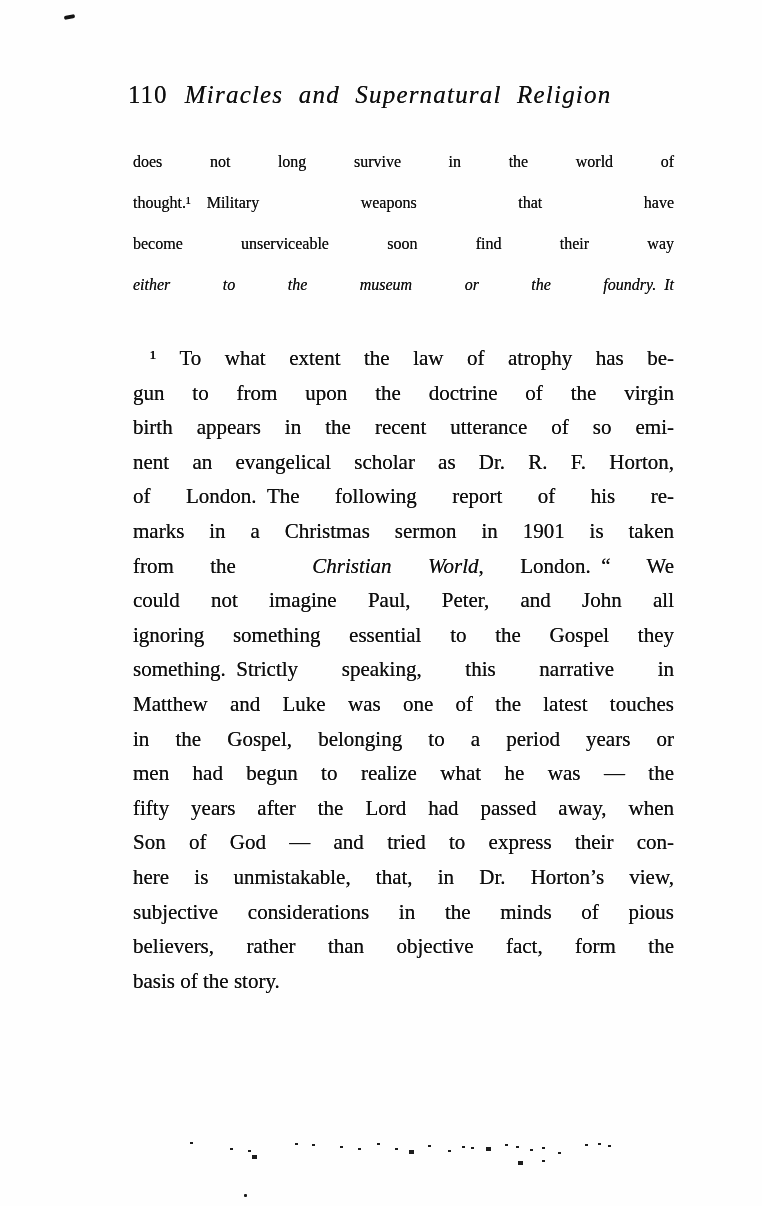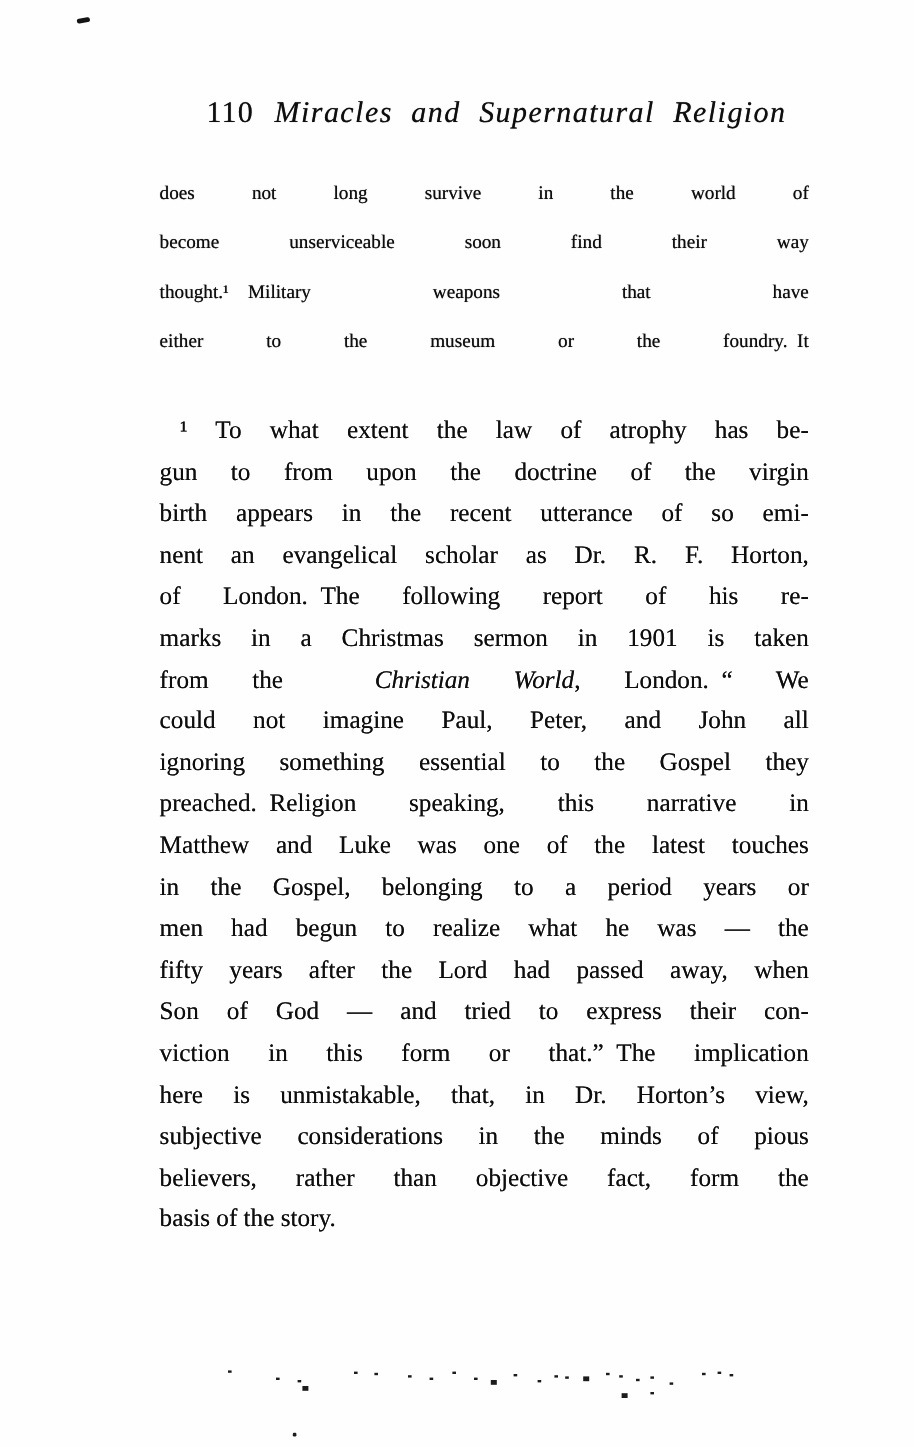--- a/index.html
+++ b/index.html
@@ -23,21 +23,20 @@
     top: 80px;
     width: 546px;
     white-space: nowrap;
     font-size: 25px;
     line-height: 30px;
   }
   .page-number {
     display: inline-block;
     letter-spacing: 1px;
     text-shadow: 0 0 0.6px rgba(0,0,0,0.75);
-    margin-left: 44px;
   }
   .running-title {
     display: inline-block;
     margin-left: 11px;
     font-style: italic;
     letter-spacing: 1.2px;
     word-spacing: 8px;
     text-shadow: 0 0 0.6px rgba(0,0,0,0.75);
   }
   
@@ -50,20 +49,21 @@
     line-height: 41px;
     text-shadow: 0 0 0.6px rgba(0,0,0,0.8);
   }
   .jline {
     text-align: justify;
     text-align-last: justify;
   }
   .jline-last {
     text-align: justify;
     text-align-last: justify;
+    font-style: italic;
   }
   
   .footnote-block {
     position: absolute;
     left: 133px;
     top: 341px;
     width: 541px;
     font-size: 21px;
     line-height: 34.6px;
     text-shadow: 0 0 0.5px rgba(0,0,0,0.8);
@@ -116,42 +116,41 @@
 
   <div class="artifact-dash"></div>
 
   <div class="header">
     <span class="page-number">110</span>
     <span class="running-title">Miracles and Supernatural Religion</span>
   </div>
 
   <div class="body-block">
     <div class="jline">does not long survive in the world of</div>
+    <div class="jline">thought.¹ Military weapons that have</div>
     <div class="jline">become unserviceable soon find their way</div>
-    <div class="jline">thought.¹ Military weapons that have</div>
     <div class="jline-last">either to the museum or the foundry. It</div>
   </div>
 
   <div class="footnote-block">
     <div class="jline fn-indent">¹ To what extent the law of atrophy has be-</div>
     <div class="jline">gun to from upon the doctrine of the virgin</div>
     <div class="jline">birth appears in the recent utterance of so emi-</div>
     <div class="jline">nent an evangelical scholar as Dr. R. F. Horton,</div>
     <div class="jline">of London. The following report of his re-</div>
     <div class="jline">marks in a Christmas sermon in 1901 is taken</div>
     <div class="jline"><span>from the </span><span class="italic">Christian World</span><span>, London. “ We</span></div>
     <div class="jline">could not imagine Paul, Peter, and John all</div>
     <div class="jline">ignoring something essential to the Gospel they</div>
-    <div class="jline">preached. Religion speaking, this narrative in</div>
+    <div class="jline">something. Strictly speaking, this narrative in</div>
     <div class="jline">Matthew and Luke was one of the latest touches</div>
     <div class="jline">in the Gospel, belonging to a period years or</div>
     <div class="jline">men had begun to realize what he was — the</div>
     <div class="jline">fifty years after the Lord had passed away, when</div>
     <div class="jline">Son of God — and tried to express their con-</div>
-    <div class="jline">viction in this form or that.” The implication</div>
     <div class="jline">here is unmistakable, that, in Dr. Horton’s view,</div>
     <div class="jline">subjective considerations in the minds of pious</div>
     <div class="jline">believers, rather than objective fact, form the</div>
     <div class="fn-end">basis of the story.</div>
   </div>
 
   <div class="noise-band"></div>
   <div class="artifact-dot"></div>
 
 </div>

